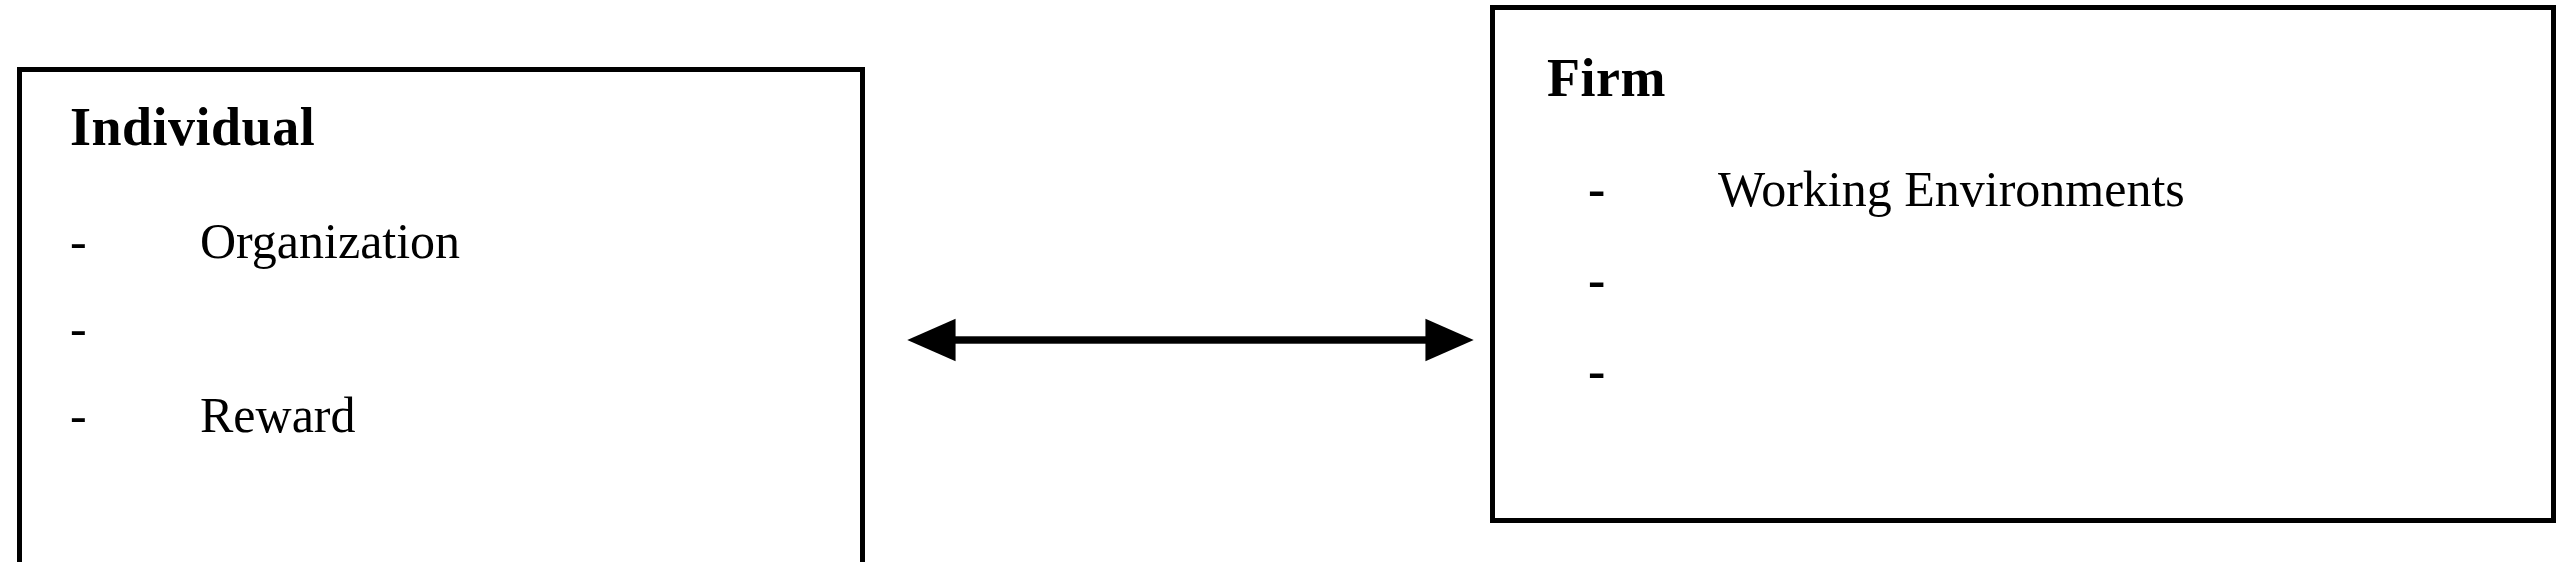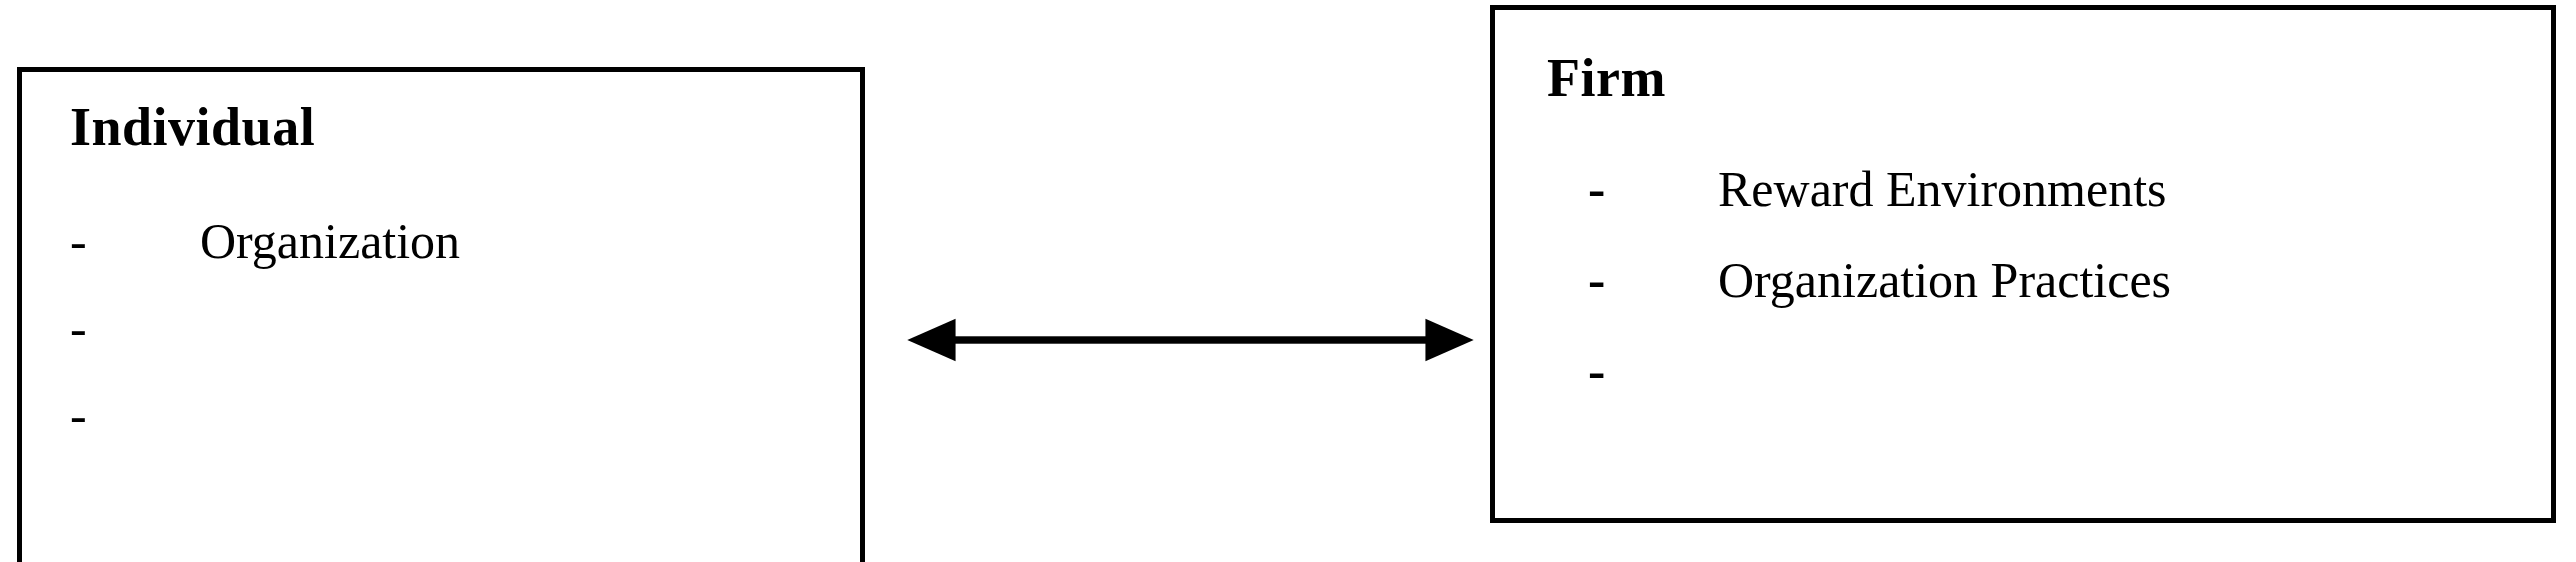--- a/index.html
+++ b/index.html
@@ -121,20 +121,21 @@
     <ul class="item-list">
       <li class="item-row">
         <span class="item-dash">-</span>
         <span class="item-label">Organization</span>
       </li>
       <li class="item-row">
         <span class="item-dash">-</span>
       </li>
       <li class="item-row">
         <span class="item-dash">-</span>
+        <span class="item-label">Reward</span>
       </li>
     </ul>
   </div>
 
   <div id="relationship-arrow">
     <svg width="567" height="52" viewBox="0 0 610 56" xmlns="http://www.w3.org/2000/svg">
 
       <rect x="48" y="24" width="514" height="8" fill="#000000"></rect>
 
       <polygon points="0,28 52,5 52,51" fill="#000000"></polygon>
@@ -142,25 +143,24 @@
       <polygon points="610,28 558,5 558,51" fill="#000000"></polygon>
     </svg>
   </div>
 
   <div id="box-firm" class="concept-box">
     <div class="box-title">Firm</div>
 
     <ul class="item-list">
       <li class="item-row">
         <span class="item-dash">-</span>
-        <span class="item-label">Reward Environments</span>
+        <span class="item-label">Working Environments</span>
       </li>
       <li class="item-row">
         <span class="item-dash">-</span>
-        <span class="item-label">Organization Practices</span>
       </li>
       <li class="item-row">
         <span class="item-dash">-</span>
       </li>
     </ul>
   </div>
 
 </div>
 
 

